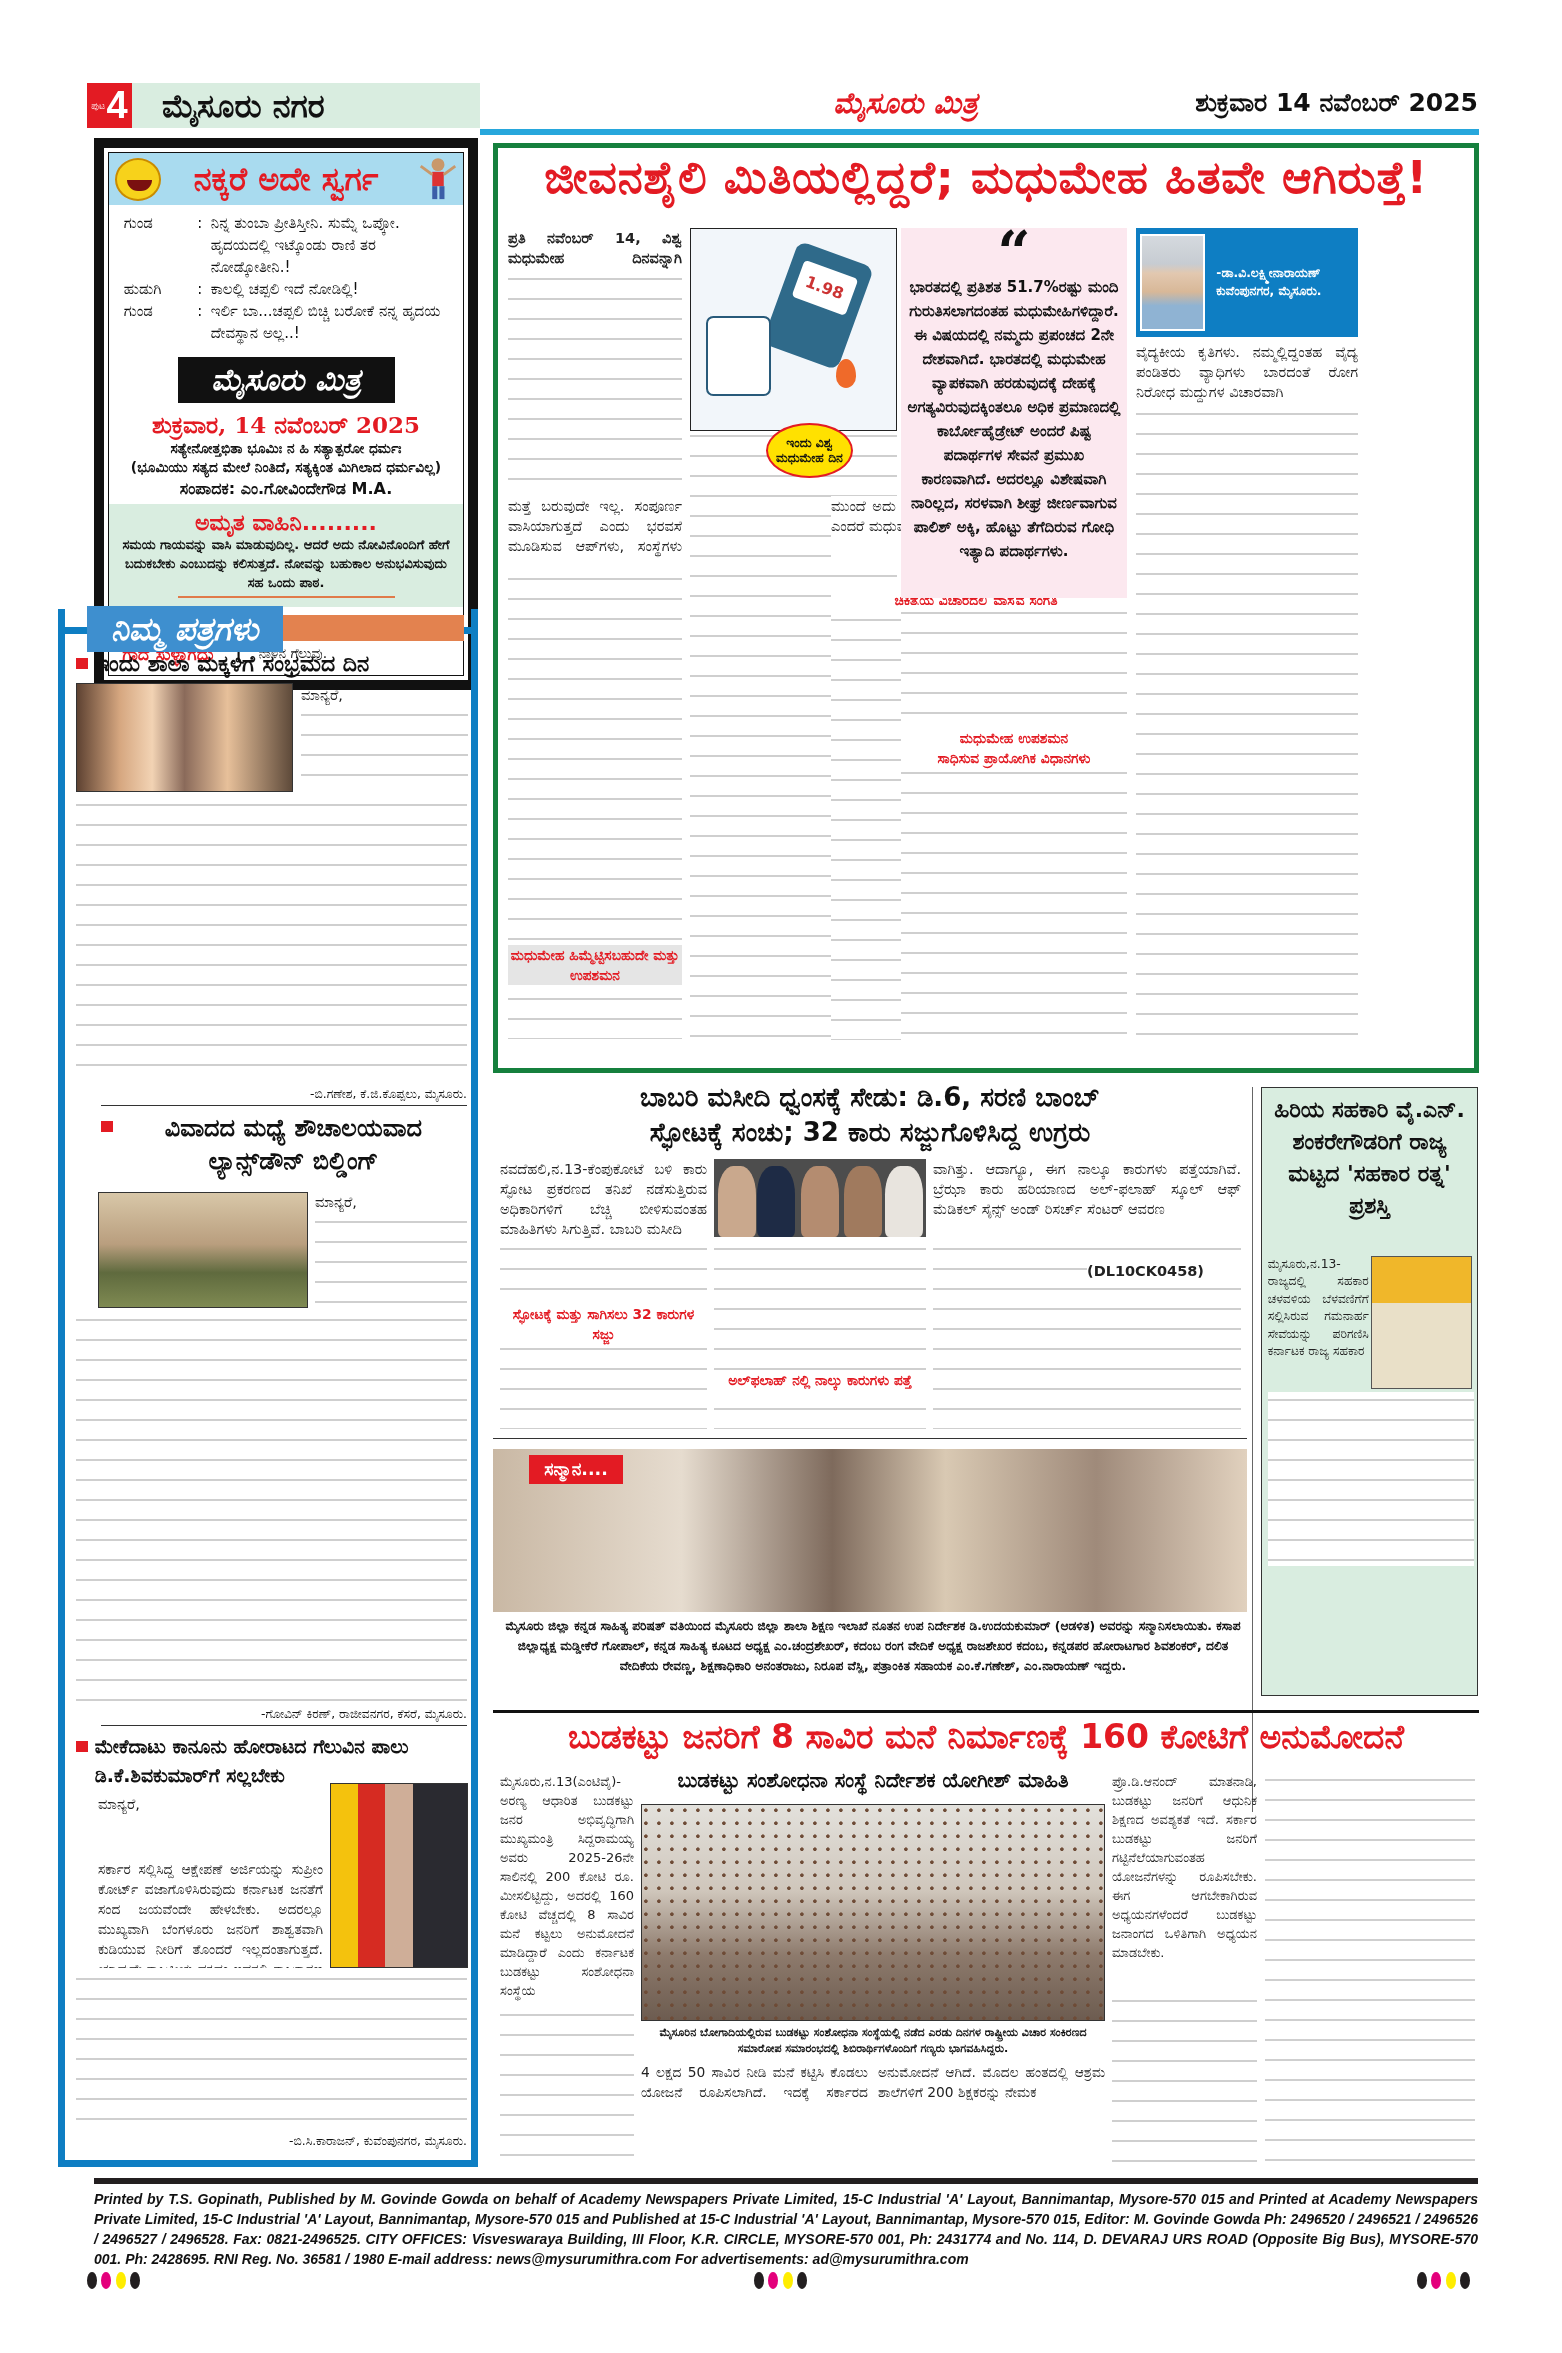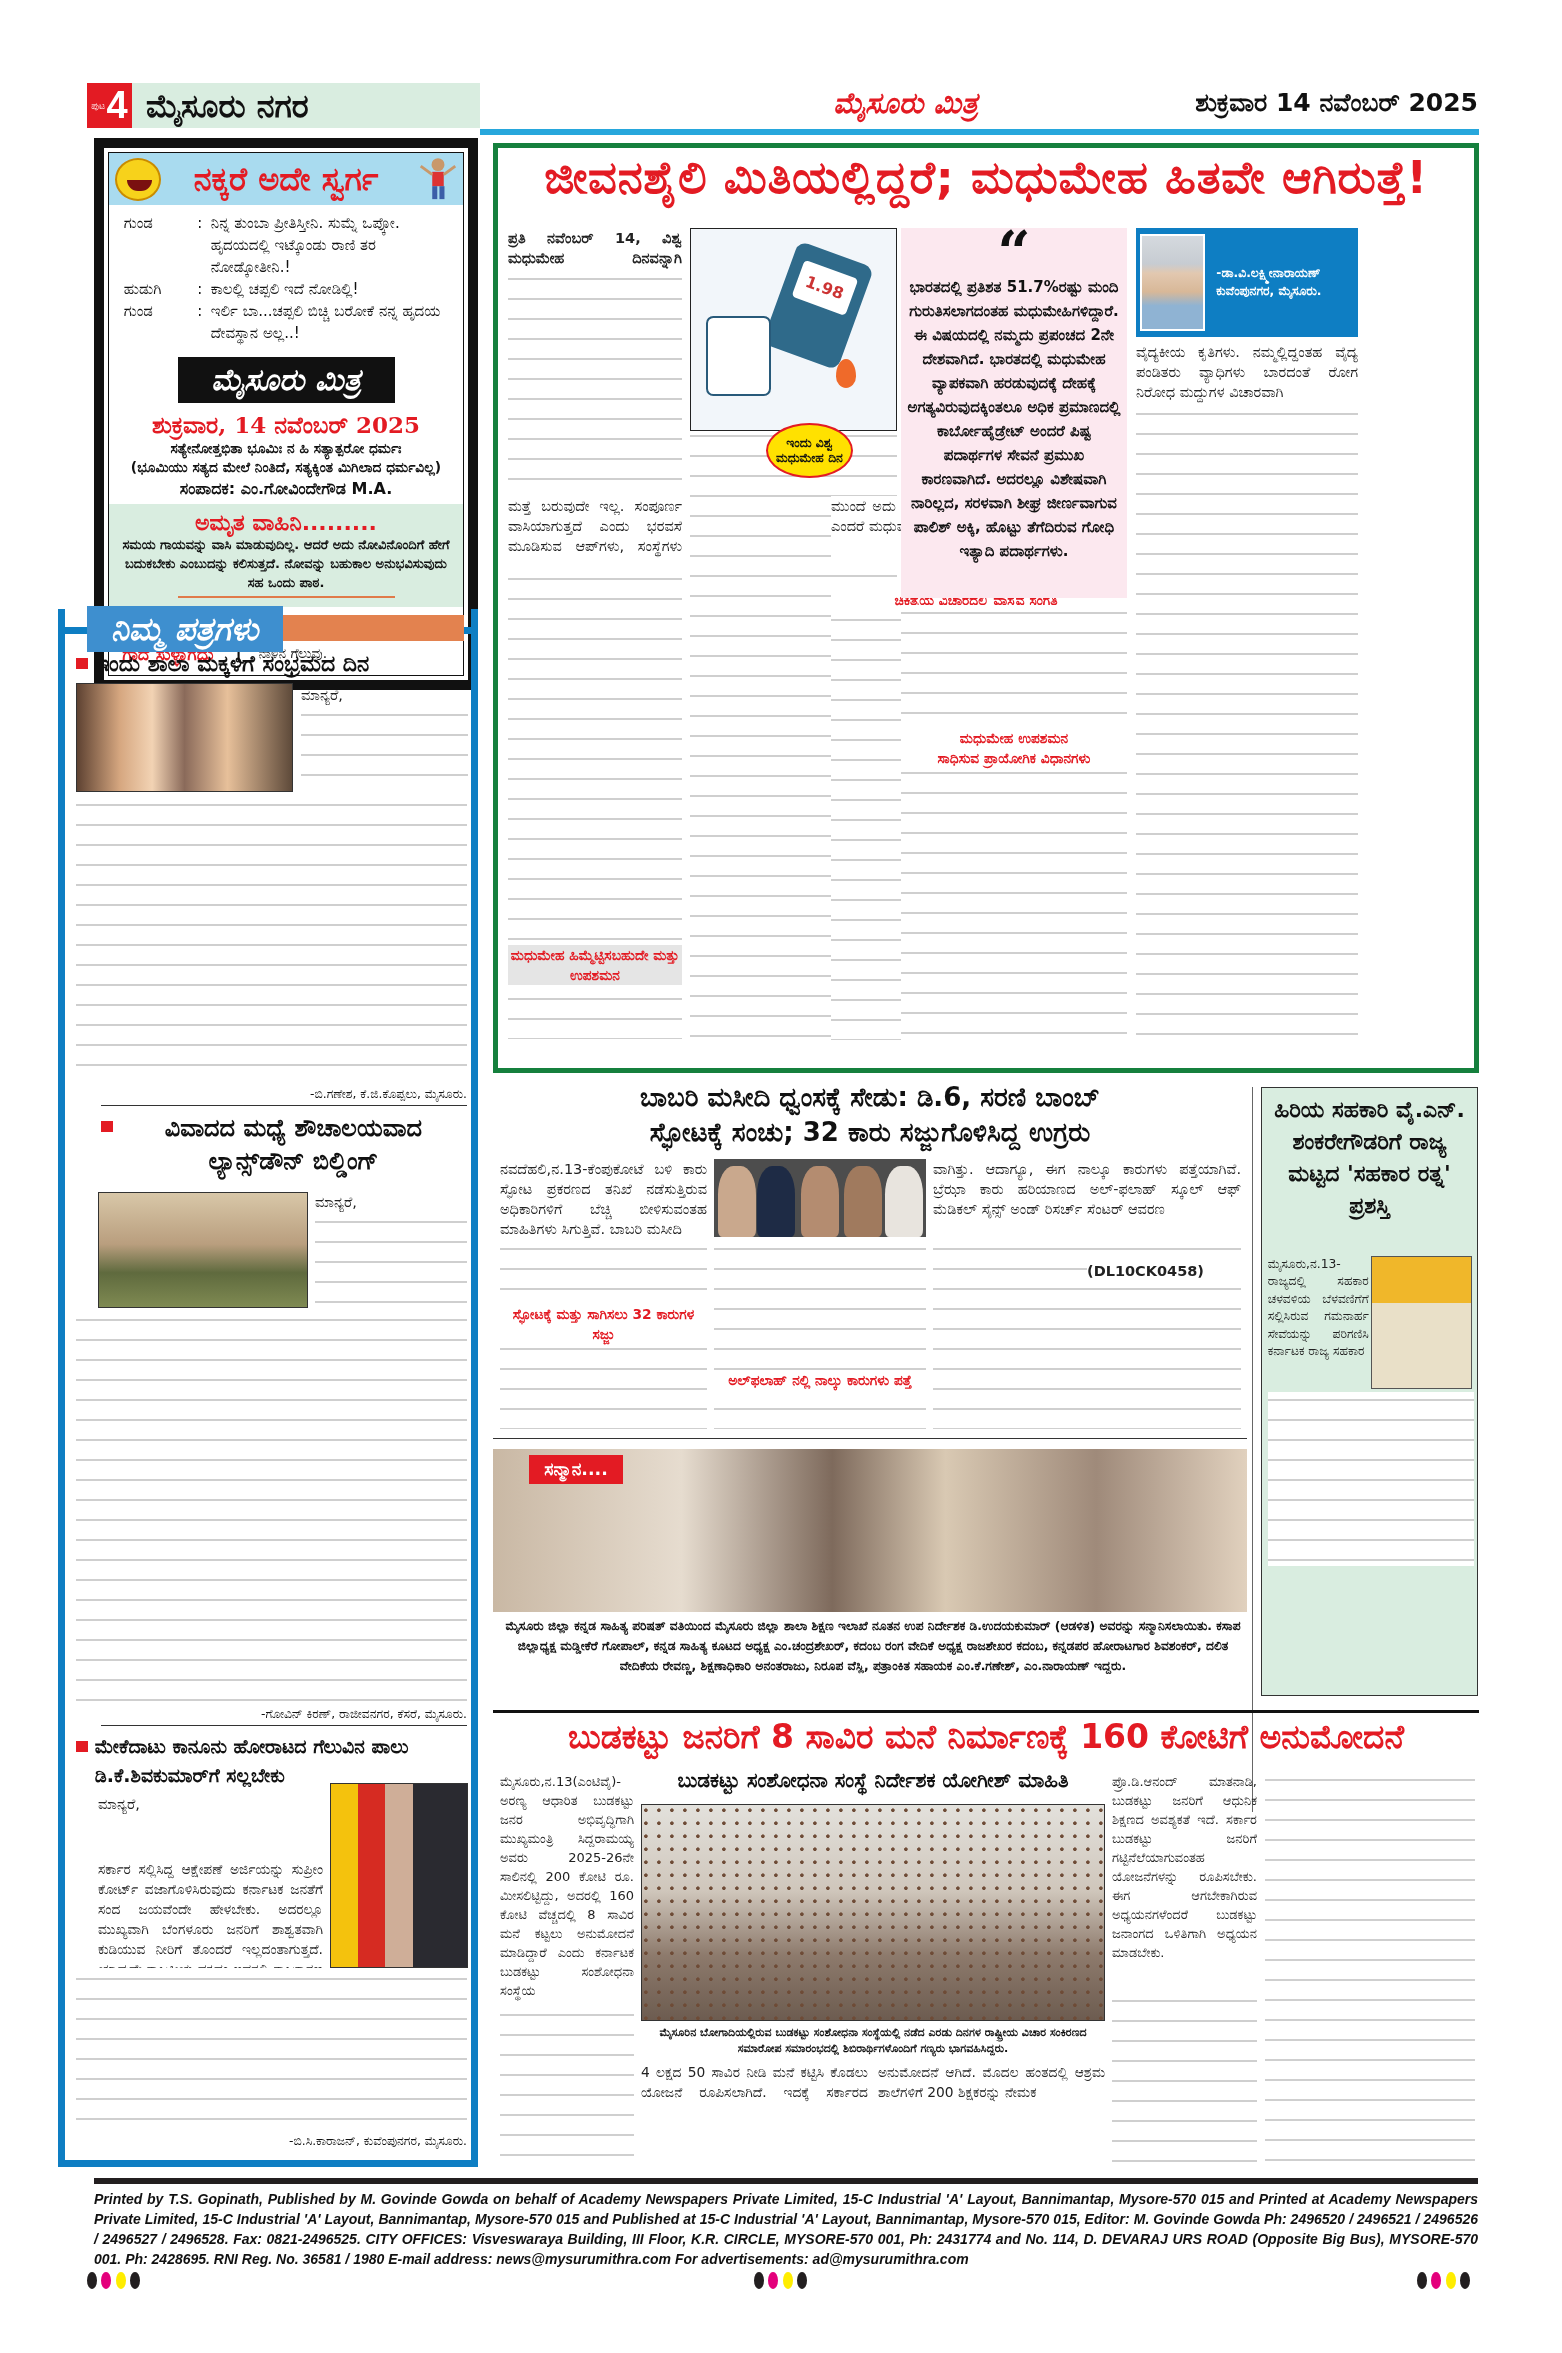--- a/index.html
+++ b/index.html
@@ -7,21 +7,21 @@
 body{font-family:"DejaVu Sans",sans-serif;color:#111;position:relative}
 .abs{position:absolute}
 .body-text{font-size:14.5px;line-height:20px;text-align:justify;color:#222;overflow:hidden}
 .fill{background:repeating-linear-gradient(#fff 0 7.2px,#cfcfcf 7.2px 9.4px,#fff 9.4px 20px)}
 .photo{background:linear-gradient(135deg,#8b7a6a,#c9b49c 40%,#6d5e52 70%,#a8927e);border:0.7px solid #333}
 
 
 #pg-badge{left:87px;top:83px;width:45px;height:45px;background:#e31b23;color:#fff;display:flex;align-items:center;justify-content:center}
 #pg-badge .lbl{font-size:9.4px;margin-right:1.4px}
 #pg-badge .num{font-size:38px;font-weight:bold;font-family:"Liberation Sans",sans-serif}
-#section-band{left:132px;top:83px;width:348px;height:45px;background:#d9ede0;display:flex;align-items:center;padding-left:14px;font-size:32px;font-weight:bold}
+#section-band{left:132px;top:83px;width:348px;height:45px;background:#d9ede0;display:flex;align-items:center;padding-left:30px;font-size:32px;font-weight:bold}
 #masthead-small{left:768px;top:86px;width:275px;height:36px;color:#e31b23;font-size:29px;font-weight:bold;font-style:italic;text-align:center}
 #header-date{left:1130px;top:88px;width:348px;text-align:right;font-size:25px;font-weight:bold}
 #blue-rule{left:480px;top:129px;width:999px;height:5.8px;background:#27a7dc}
 
 
 #left-box{left:94px;top:138px;width:384px;height:552px;border:10px solid #111;background:#fff}
 #left-inner{position:absolute;left:4.3px;top:4.3px;right:4.3px;bottom:4.3px;border:1.4px solid #111}
 #joke-banner{height:52px;background:#a9dbef;display:flex;align-items:center;justify-content:center;font-size:32px;font-weight:bold;color:#e31b23;position:relative}
 .emoji{position:absolute;left:5.8px;top:4.3px;width:46px;height:43px;border-radius:50%;background:#f7d21b;border:2.2px solid #c98b00}
 .emoji::after{content:"";position:absolute;left:10px;top:20px;width:25px;height:11.6px;background:#7a1010;border-radius:0 0 14.5px 14.5px}

